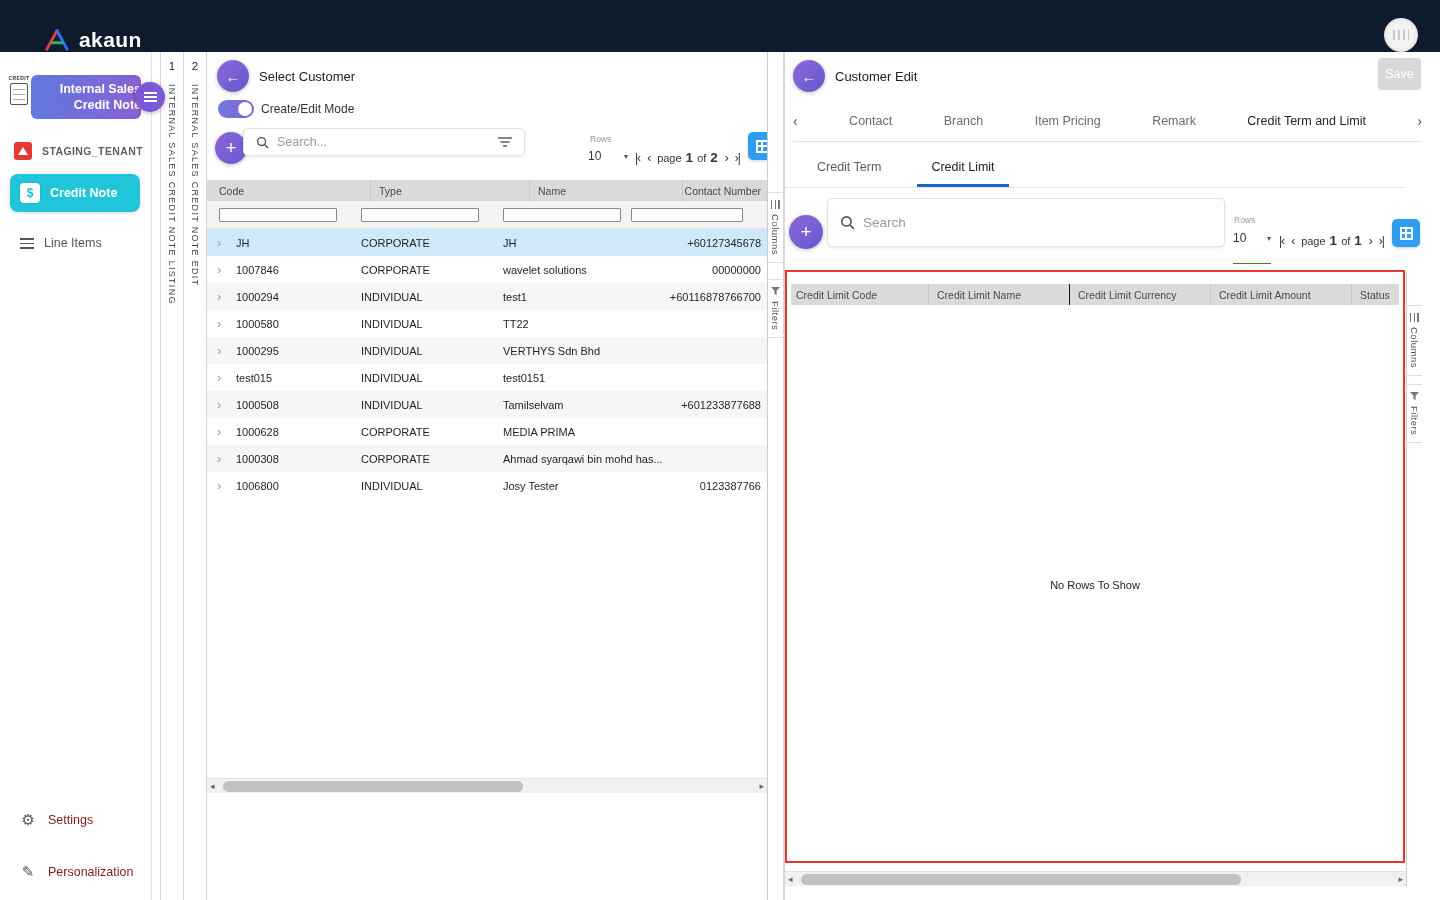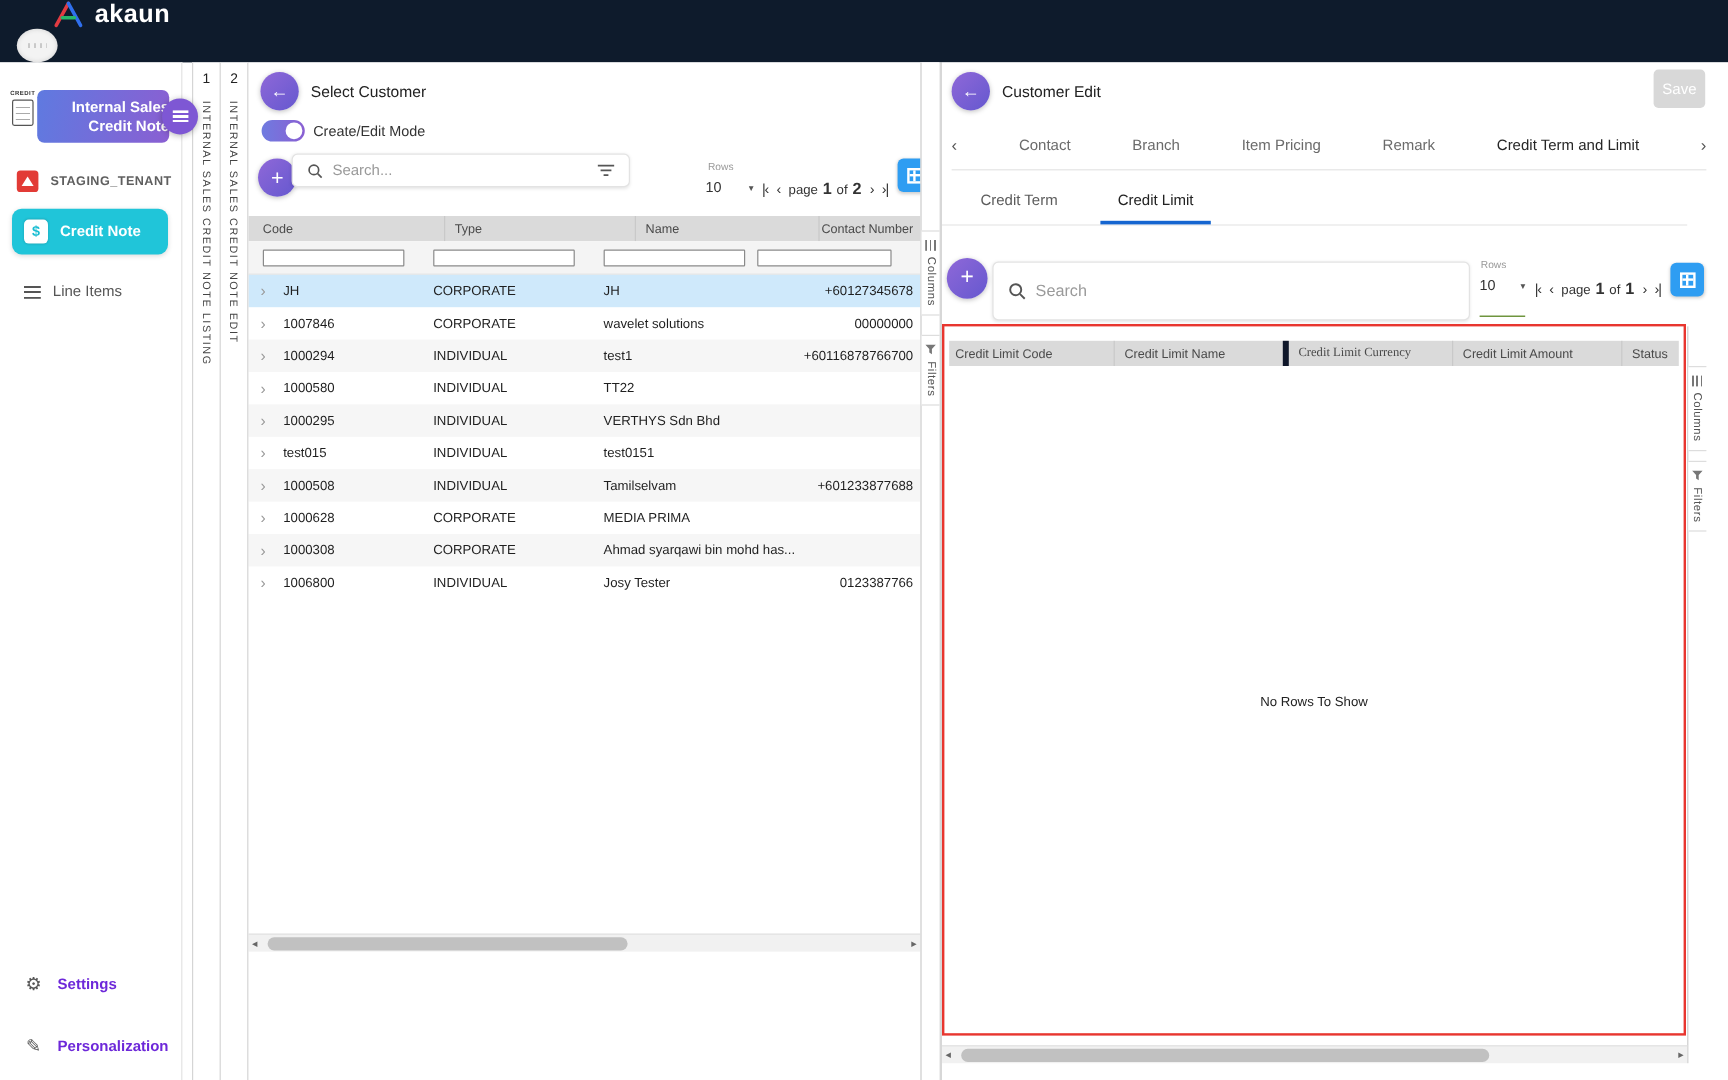--- a/index.html
+++ b/index.html
@@ -2,21 +2,21 @@
 <html><head>
 <meta charset="utf-8">
 <style>
   * { box-sizing: border-box; margin: 0; padding: 0; }
   html,body { width:1440px; height:900px; }
   body { font-family: "Liberation Sans", sans-serif; background:#fff; overflow:hidden; }
   .screen { position:relative; width:1440px; height:900px; background:#fff; overflow:hidden; }
 
   
   .topbar { position:absolute; left:0; top:0; width:1440px; height:52px; background:#0e1b2c;
-            display:flex; align-items:flex-start; justify-content:space-between; padding:0 14px;flex-direction:column; }
+            display:flex; align-items:flex-end; justify-content:space-between; padding:0 14px; }
   .brand { display:flex; align-items:center; gap:9px; margin-left:30px; color:#fff;
            font-size:21px; font-weight:700; letter-spacing:.4px; }
   .avatar { width:34px; height:34px; border-radius:50%; background:#f3f3f3; position:relative;
             margin-right:8px; box-shadow:inset 0 0 4px rgba(0,0,0,.15); }
   .avatar-lines { position:absolute; left:9px; right:9px; top:12px; bottom:12px;
                   background:repeating-linear-gradient(90deg,#c9c9c9 0 2px,transparent 2px 5px); }
 
   
   .sidebar { position:absolute; left:0; top:52px; width:152px; height:848px; background:#fff;
              border-right:1px solid #e3e3e3; z-index:3; }
@@ -47,21 +47,21 @@
   .nav-item.active .nav-label { color:#fff; font-weight:600; }
   .nav-label { font-size:12.5px; color:#555; }
   .doc-icon { width:20px; height:20px; background:#fff; border-radius:4px; color:#19bdd2;
               font-weight:700; font-size:12px; display:flex; align-items:center; justify-content:center;
               box-shadow:0 0 2px rgba(0,0,0,.2); }
   .list-icon { width:14px; height:11px;
                background:repeating-linear-gradient(0deg,#555 0 1.6px,transparent 1.6px 4.6px); }
   .foot-item { position:absolute; left:0; width:152px; height:28px; display:flex; align-items:center;
                gap:12px; padding-left:20px; cursor:pointer; }
   .foot-icon { font-size:15px; color:#555; width:16px; text-align:center; }
-  .foot-label { font-size:12.5px; color:#6d28d9;font-weight:bold; }
+  .foot-label { font-size:12.5px; color:#7f1d1d; }
 
   
   .vstrips { position:absolute; left:160px; top:52px; width:47px; height:848px; display:flex; z-index:2; }
   .vtab { width:23px; border-left:1px solid #d5d5d5; background:#fff; display:flex;
           flex-direction:column; align-items:center; padding-top:8px; cursor:pointer; }
   .vtab:last-child { border-right:1px solid #d5d5d5; width:24px; }
   .vnum { font-size:11.5px; color:#222; margin-bottom:12px; }
   .vlabel { writing-mode:vertical-rl; font-size:9px; color:#444; letter-spacing:1.3px; font-weight:500; }
 
   
@@ -160,35 +160,35 @@
           align-items:center; justify-content:space-between; border-bottom:1px solid #e4e4e4; }
   .tab { font-size:12.5px; color:#6b6b6b; cursor:pointer; white-space:nowrap; }
   .tab.active { color:#262626; font-weight:500; }
   .tab-chev { font-size:14px; color:#555; cursor:pointer; }
   .subtabs { position:absolute; left:0; top:90px; width:621px; height:46px; border-bottom:1px solid #e6e6e6;
              display:flex; align-items:flex-end; padding-left:18px; gap:22px; }
   .subtab { font-size:12.5px; color:#5c5c5c; padding:0 14px 13px; cursor:pointer; }
   .subtab.active { color:#222; font-weight:500; border-bottom:3px solid #1565d0; padding-bottom:10px; }
 
   .rt-add { left:4px; top:163px; width:34px; height:34px; font-size:19px; }
-  .rt-search { left:42px; top:146px; width:398px; height:49px;margin-top:20px; }
+  .rt-search { left:42px; top:146px; width:398px; height:49px; }
   .rt-search input { font-size:13.5px; }
   .rt-rows-label { left:449px; top:163px; }
   .rt-rows-select { left:448px; top:179px; width:38px; }
   .rt-pager { left:494px; top:181px; }
   .rt-grid { left:607px; top:167px; }
 
   .redbox { position:absolute; left:0; top:218px; width:620px; height:593px;
             border:2px solid #e8362f; background:#fff; }
   .r-head { position:absolute; left:4px; right:4px; top:12px; height:21px; background:#dadada;
             display:flex; align-items:center; font-size:10.5px; color:#4a4a4a; }
   .rth { height:100%; display:flex; align-items:center; padding-left:8px;text-align:center; }
   .rth.r1 { width:137px; padding-left:5px; }
   .rth.r2 { width:141px; border-left:1px solid #c9c9c9; }
-  .rth.r3 { width:141px; border-left:5px solid #0f172a;font-family:Liberation Serif, serif; }
+  .rth.r3 { width:141px; border-left:1px solid #0f172a; }
   .rth.r4 { width:141px; border-left:1px solid #c9c9c9; }
   .rth.r5 { flex:1; border-left:1px solid #c9c9c9; }
   .empty-msg { position:absolute; left:0; right:0; top:307px; text-align:center;
                font-size:11px; color:#222; }
 
   .rt-rail { position:absolute; left:621px; top:220px; width:16px; height:614px;
              border-left:1px solid #ccc; background:#fff; }
   .rt-rail .columns-btn { top:33px; }
   .rt-rail .filters-btn { top:112px; }
   .rt-hscroll { left:0; top:819px; width:621px; }

